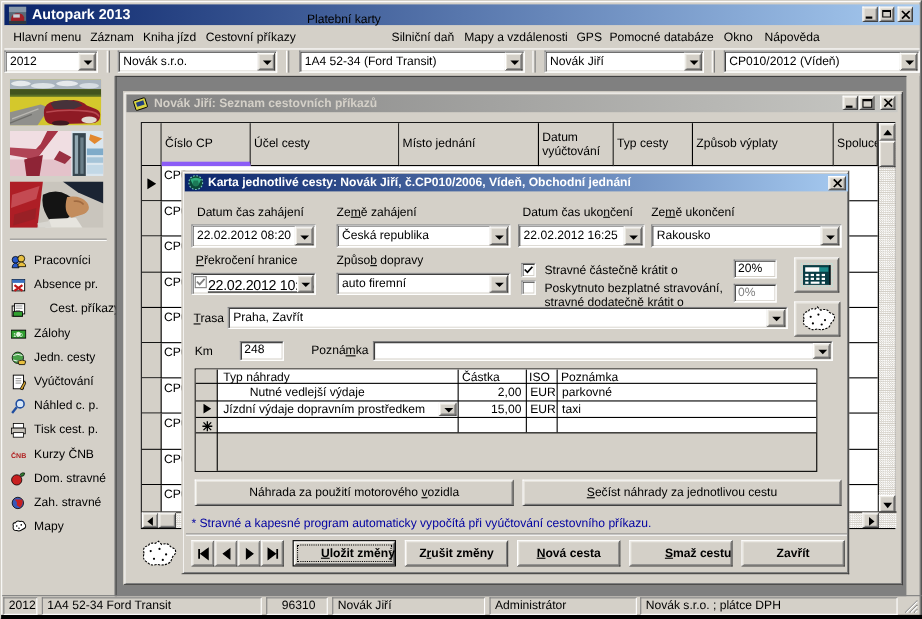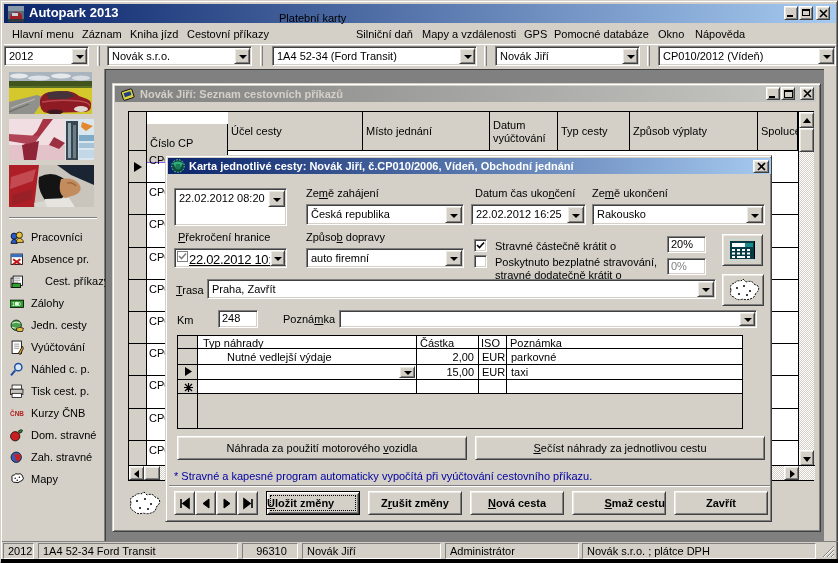--- a/index.html
+++ b/index.html
@@ -233,21 +233,21 @@
         <svg class="abs" style="left:2px;top:1px;" width="9" height="9">
           <path d="M1 1 L8 8 M8 1 L1 8" stroke="#000" stroke-width="1.6"></path>
         </svg>
       </div>
 
   <div class="abs" style="left:15px;top:27px;width:686px;height:370px;background:#fff;border:1px solid #000;">
     <div id="ghdr">
           <div class="abs" style="left:0px;top:0;width:18px;height:39px;background:#d4d0c8;border-right:1px solid #000;border-bottom:1px solid #000;overflow:hidden;">
             <div class="t11" style="position:absolute;left:3px;top:13px;width:13px;white-space:nowrap;line-height:13px;"></div>
           </div>
-          <div class="abs" style="left:18px;top:12px;width:81px;height:39px;background:#d4d0c8;border-right:1px solid #000;border-bottom:1px solid #8b5cf6;overflow:hidden;">
+          <div class="abs" style="left:18px;top:0;width:81px;height:39px;background:#d4d0c8;border-right:1px solid #000;border-bottom:4px solid #8b5cf6;overflow:hidden;">
             <div class="t11" style="position:absolute;left:3px;top:13px;width:76px;white-space:nowrap;line-height:13px;">Číslo CP</div>
           </div>
           <div class="abs" style="left:99px;top:0;width:135px;height:39px;background:#d4d0c8;border-right:1px solid #000;border-bottom:1px solid #000;overflow:hidden;">
             <div class="t11" style="position:absolute;left:3px;top:13px;width:130px;white-space:nowrap;line-height:13px;">Účel cesty</div>
           </div>
           <div class="abs" style="left:234px;top:0;width:127px;height:39px;background:#d4d0c8;border-right:1px solid #000;border-bottom:1px solid #000;overflow:hidden;">
             <div class="t11" style="position:absolute;left:3px;top:13px;width:122px;white-space:nowrap;line-height:13px;">Místo jednání</div>
           </div>
           <div class="abs" style="left:361px;top:0;width:68px;height:39px;background:#d4d0c8;border-right:1px solid #000;border-bottom:1px solid #000;overflow:hidden;">
             <div class="t11" style="position:absolute;left:3px;top:7px;width:63px;white-space:normal;line-height:13px;">Datum vyúčtování</div>
@@ -341,21 +341,21 @@
   <div class="cbtn" style="left:587px;top:4px;width:16px;height:13px;">
         <svg class="abs" style="left:3px;top:1px;" width="9" height="9">
           <path d="M1 1 L8 8 M8 1 L1 8" stroke="#000" stroke-width="1.6"></path>
         </svg>
       </div>
 
   <div class="abs t11" style="left:13px;top:31px;">Datum čas zahá<u>j</u>ení</div>
   <div class="abs t11" style="left:140px;top:31px;">Ze<u>m</u>ě zahájení</div>
   <div class="abs t11" style="left:309px;top:31px;">Datum čas uko<u>n</u>čení</div>
   <div class="abs t11" style="left:426px;top:31px;">Ze<u>m</u>ě ukončení</div>
-  <div class="combo" style="left:8px;top:32px;width:113px;height:38px;">
+  <div class="combo" style="left:8px;top:48px;width:113px;height:21px;">
         <div class="txt">22.02.2012 08:20</div>
         <div class="cbtn" style="right:1px;top:1px;width:17px;height:17px;">
           <div class="da" style="left:4px;top:7px;"></div>
         </div>
       </div>
   <div class="combo" style="left:140px;top:48px;width:158px;height:21px;">
         <div class="txt">Česká republika</div>
         <div class="cbtn" style="right:1px;top:1px;width:17px;height:17px;">
           <div class="da" style="left:4px;top:7px;"></div>
         </div>
@@ -474,20 +474,21 @@
     <div class="abs t11" style="left:242px;top:1px;">Částka</div>
     <div class="abs t11" style="left:303px;top:1px;">ISO</div>
     <div class="abs t11" style="left:332px;top:1px;">Poznámka</div>
     <div class="abs t11" style="left:25px;top:15px;padding-left:24px;">Nutné vedlejší výdaje</div>
     <div class="abs t11" style="left:240px;top:15px;width:56px;text-align:right;">2,00</div>
     <div class="abs t11" style="left:304px;top:15px;">EUR</div>
     <div class="abs t11" style="left:333px;top:15px;">parkovné</div>
     <svg class="abs" style="left:6px;top:31px" width="9" height="10">
           <path d="M1 0 L8 4.5 L1 9 Z" fill="#000"></path>
         </svg>
+    <div class="abs t11" style="left:25px;top:30px;">Jízdní výdaje dopravním prostředkem</div>
     <div class="cbtn" style="left:221px;top:30px;width:16px;height:12px;">
           <div class="da" style="left:4px;top:4px;"></div>
         </div>
     <div class="abs t11" style="left:240px;top:30px;width:56px;text-align:right;">15,00</div>
     <div class="abs t11" style="left:304px;top:30px;">EUR</div>
     <div class="abs t11" style="left:333px;top:30px;">taxi</div>
     <svg class="abs" style="left:5px;top:46px" width="11" height="11">
           <path d="M5.5 1 V10 M1 5.5 H10 M2 2 L9 9 M9 2 L2 9" stroke="#000" stroke-width="1.2"></path>
         </svg>
   </div>
@@ -518,21 +519,21 @@
         </div>
         <div class="cbtn" style="left:71px;top:335px;width:21px;height:24px;">
           <svg class="abs" style="left:3px;top:4px" width="14" height="15">
             <path d="M11 3 V12 M3 3 L9 7.5 L3 12 Z" stroke="#000" stroke-width="1.6" fill="#000"></path>
           </svg>
         </div>
       </div>
   <div id="botbtns">
         <div class="abs" style="left:100px;top:335px;width:94px;height:24px;background:#d4d0c8;border:1px solid #000;box-shadow:inset 1px 1px 0 #fff, inset -1px -1px 0 #404040, inset 2px 2px 0 #ece9e2, inset -2px -2px 0 #808080;">
           <div class="abs" style="left:3px;top:3px;right:3px;bottom:3px;border:1px dotted #000;"></div>
-          <div class="t11" style="position:absolute;width:100%;text-align:left;top:5px;font-weight:bold;"><u>U</u>ložit změny</div>
+          <div class="t11" style="position:absolute;width:100%;text-align:right;top:5px;font-weight:bold;"><u>U</u>ložit změny</div>
         </div>
         <div class="cbtn" style="left:202px;top:335px;width:94px;height:24px;">
           <div class="t11" style="position:absolute;width:100%;text-align:center;top:5px;font-weight:bold;">Z<u>r</u>ušit změny</div>
         </div>
         <div class="cbtn" style="left:304px;top:335px;width:94px;height:24px;">
           <div class="t11" style="position:absolute;width:100%;text-align:center;top:5px;font-weight:bold;"><u>N</u>ová cesta</div>
         </div>
         <div class="cbtn" style="left:406px;top:335px;width:94px;height:24px;">
           <div class="t11" style="position:absolute;width:100%;text-align:right;top:5px;font-weight:bold;"><u>S</u>maž cestu</div>
         </div>

